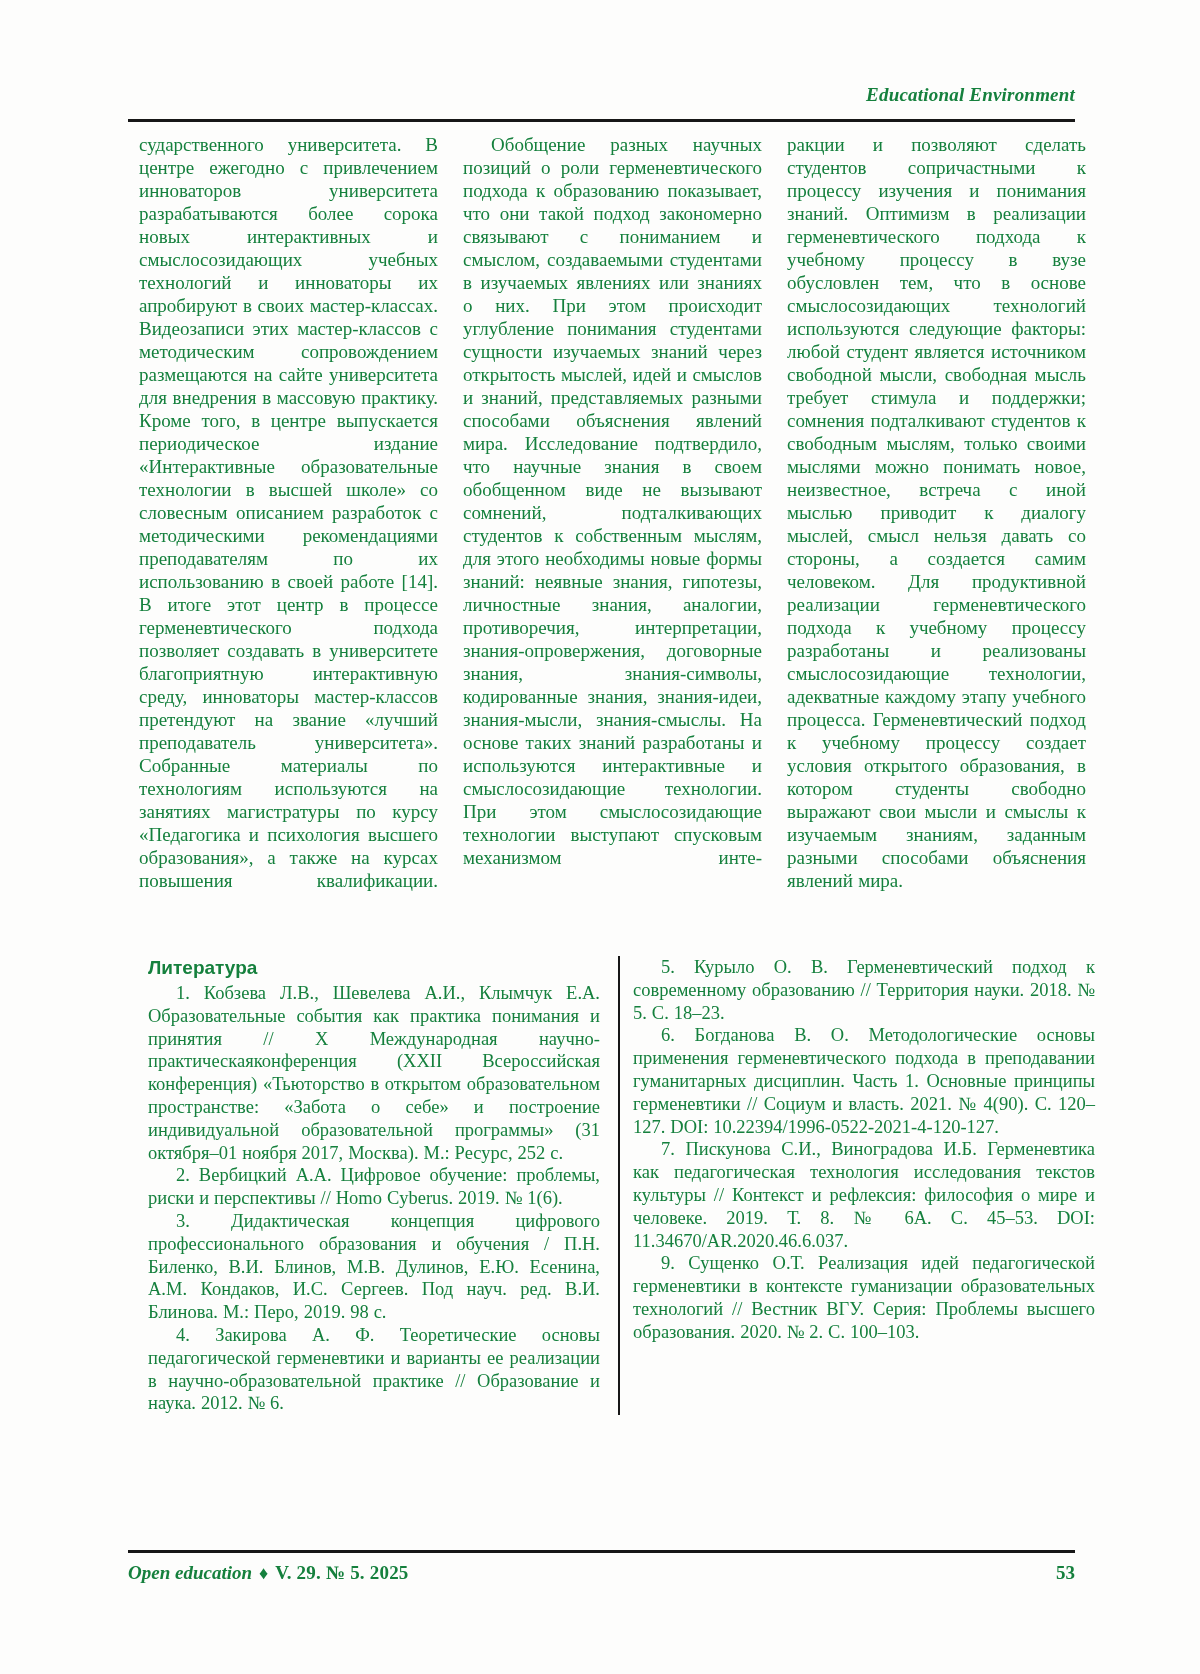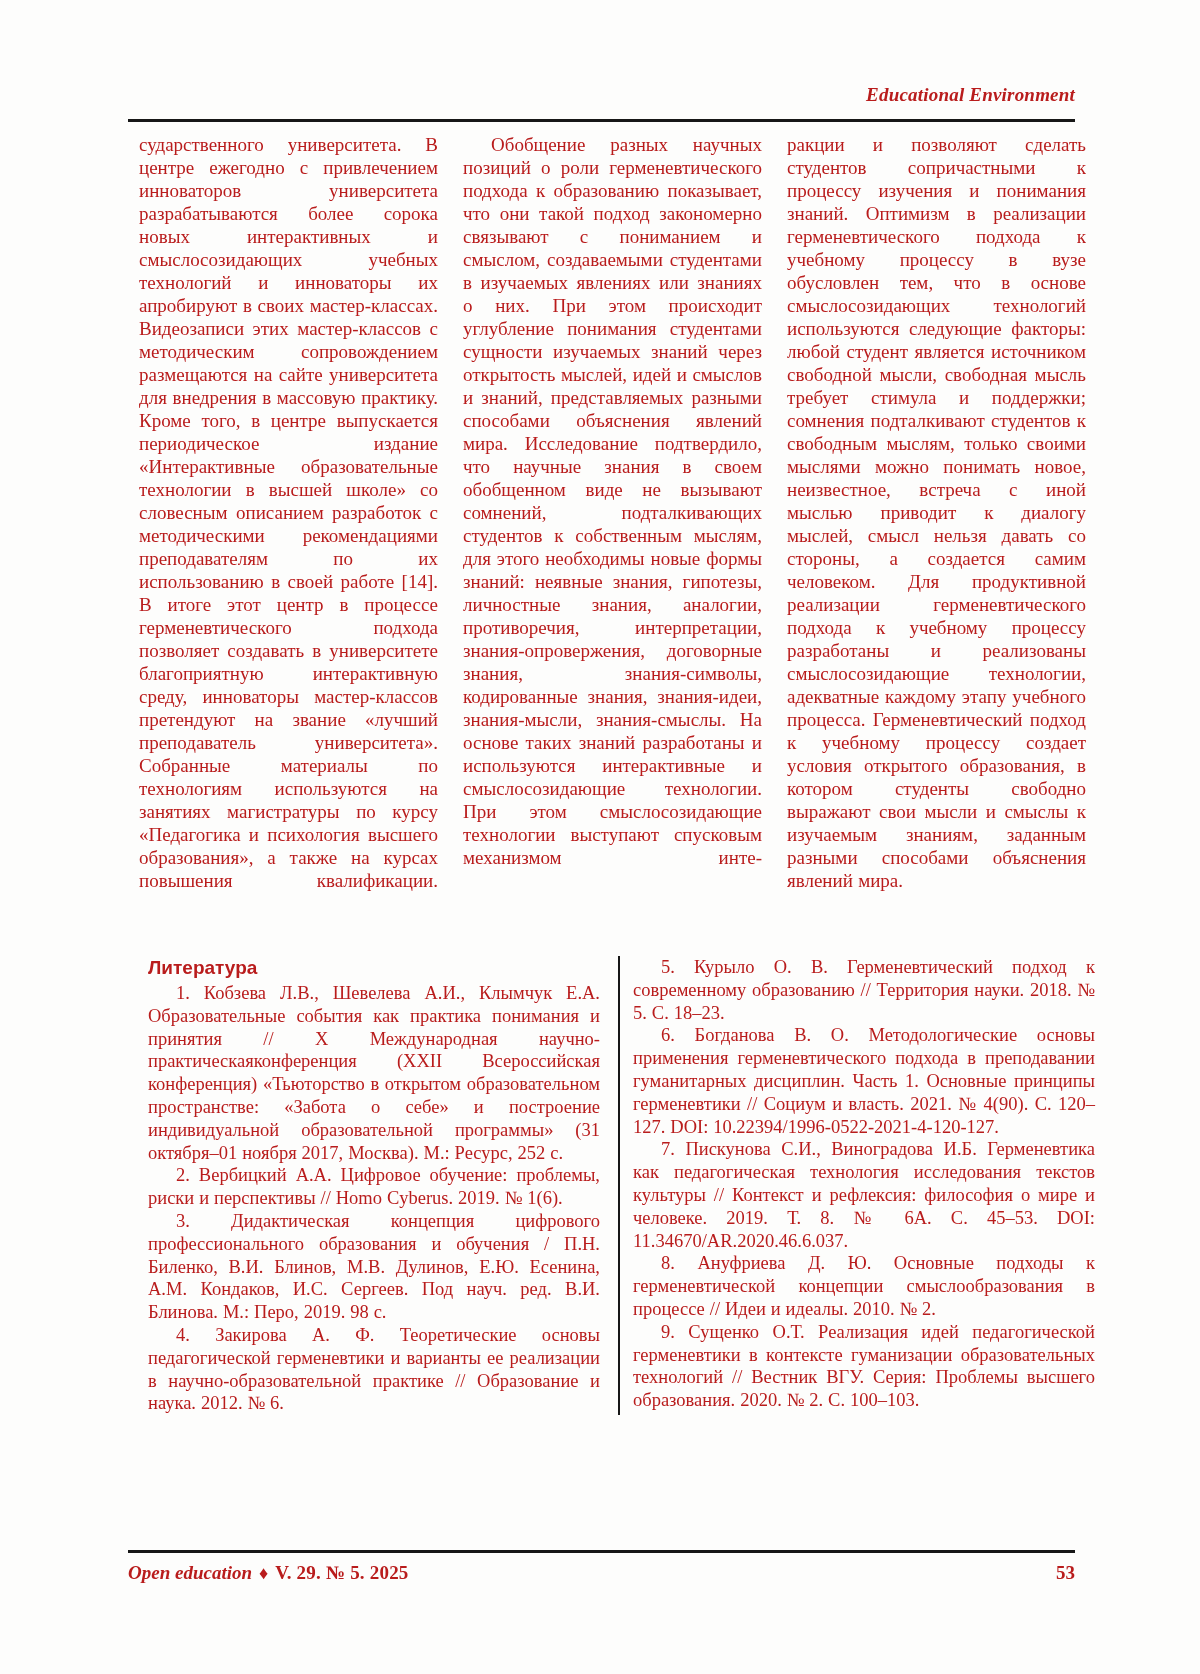--- a/index.html
+++ b/index.html
@@ -2,21 +2,21 @@
 <html lang="ru"><head>
 <meta charset="utf-8">
 <style>
   html,body { margin:0; padding:0; background:#e8e8e8; }
   .page {
     position:relative;
     width:1200px; height:1674px;
     background:#fdfdfc;
     margin:0 auto;
     font-family:"Liberation Serif", serif;
-    color:#b91c1c;
+    color:#15803d;
     overflow:hidden;
   }
   
   .running-head {
     position:absolute; top:84px; left:128px; width:947px;
     text-align:right;
     font-style:italic; font-weight:bold; font-size:19px;
     letter-spacing:.2px;
   }
   .head-rule, .foot-rule {
@@ -96,21 +96,20 @@
       <p class="ref">1. Кобзева Л.В., Шевелева А.И., Клымчук Е.А. Образовательные события как практика понимания и принятия // X Международная научно-практическаяконференция (XXII Всероссийская конференция) «Тьюторство в открытом образовательном пространстве: «Забота о себе» и построение индивидуальной образовательной программы» (31 октября–01 ноября 2017, Москва). М.: Ресурс, 252 с.</p>
       <p class="ref">2. Вербицкий А.А. Цифровое обучение: проблемы, риски и перспективы // Homo Cyberus. 2019. № 1(6).</p>
       <p class="ref">3. Дидактическая концепция цифрового профессионального образования и обучения / П.Н. Биленко, В.И. Блинов, М.В. Дулинов, Е.Ю. Есенина, А.М. Кондаков, И.С. Сергеев. Под науч. ред. В.И. Блинова. М.: Перо, 2019. 98 с.</p>
       <p class="ref">4. Закирова А. Ф. Теоретические основы педагогической герменевтики и варианты ее реализации в научно-образовательной практике // Образование и наука. 2012. № 6.</p>
     </div>
     <div class="ref-divider"></div>
     <div class="ref-col-right">
       <p class="ref">5. Курыло О. В. Герменевтический подход к современному образованию // Территория науки. 2018. № 5. С. 18–23.</p>
       <p class="ref">6. Богданова В. О. Методологические основы применения герменевтического подхода в преподавании гуманитарных дисциплин. Часть 1. Основные принципы герменевтики // Социум и власть. 2021. № 4(90). С. 120–127. DOI: 10.22394/1996-0522-2021-4-120-127.</p>
       <p class="ref">7. Пискунова С.И., Виноградова И.Б. Герменевтика как педагогическая технология исследования текстов культуры // Контекст и рефлексия: философия о мире и человеке. 2019. Т. 8. № 6А. С. 45–53. DOI: 11.34670/AR.2020.46.6.037.</p>
-      <p class="ref">8. Ануфриева Д. Ю. Основные подходы к герменевтической концепции смыслообразования в процессе // Идеи и идеалы. 2010. № 2.</p>
       <p class="ref">9. Сущенко О.Т. Реализация идей педагогической герменевтики в контексте гуманизации образовательных технологий // Вестник ВГУ. Серия: Проблемы высшего образования. 2020. № 2. С. 100–103.</p>
     </div>
   </div>
 
   <div class="foot-rule"></div>
   <div class="foot-row">
     <div class="foot-left">
       <span class="journal-name">Open education</span>
       <span class="diamond">♦</span>
       <span class="issue-info">V. 29. № 5. 2025</span>

